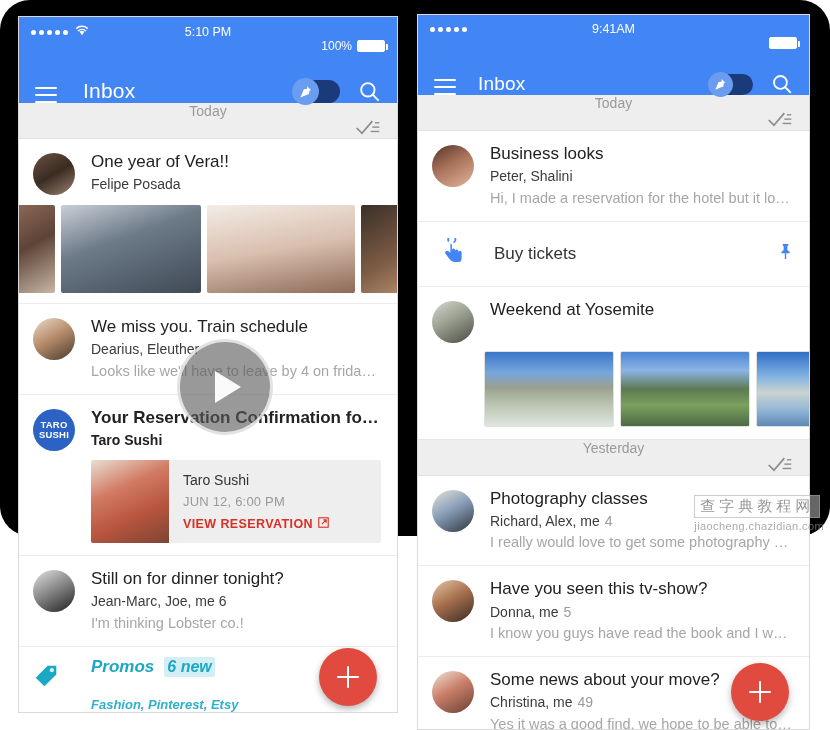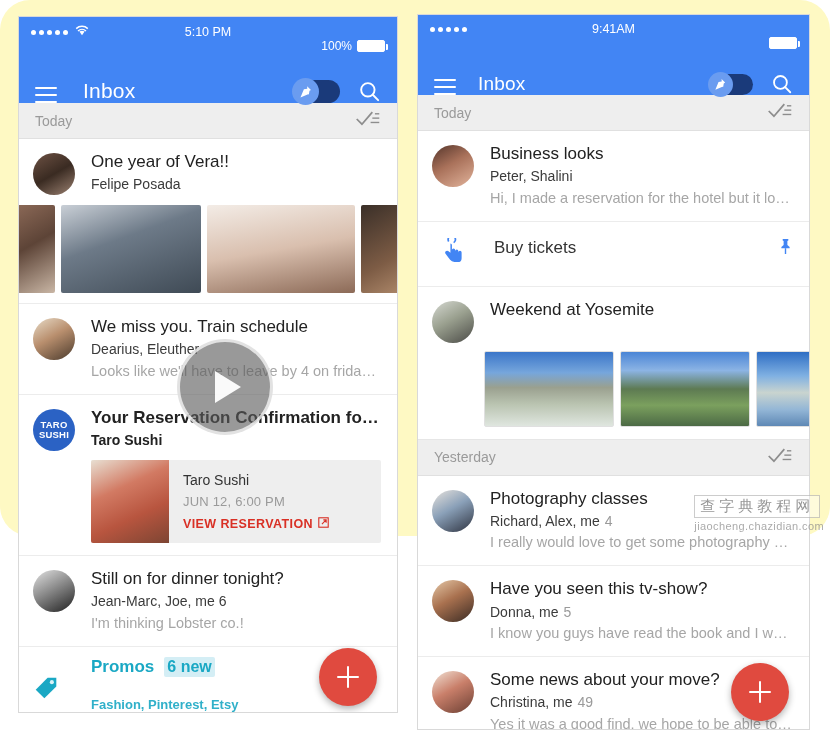--- a/index.html
+++ b/index.html
@@ -2,21 +2,21 @@
 <html><head>
 <meta charset="utf-8">
 <style>
   * { box-sizing: border-box; margin: 0; padding: 0; }
   html, body {
     width: 830px; height: 730px;
     background: #ffffff;
     font-family: "Liberation Sans", sans-serif;
     overflow: hidden;
   }
-  .stage { position: relative; width: 830px; height: 536px; background: #fef9c3; border-radius: 30px; }
+  .stage { position: relative; width: 830px; height: 536px; background: #000000; border-radius: 30px; }
 
   
   .phone {
     position: absolute;
     background: #ffffff;
     overflow: hidden;
     border: 1px solid #d9d9d9;
   }
   .phone.left  { left: 18px;  top: 16px; width: 380px; height: 697px; }
   .phone.right { left: 417px; top: 14px; width: 393px; height: 716px; }
@@ -87,20 +87,21 @@
 
   
   .section-hdr {
     background: #eeeeee;
     height: 36px;
     display: flex; align-items: center;
     padding: 0 16px;
     color: #9a9a9a;
     font-size: 14px;
     border-bottom: 1px solid #e0e0e0;
+    flex-direction: column;
   }
   .section-hdr .spacer { margin-left: auto; }
 
   
   .list { background: #fff; }
   .row {
     display: flex;
     padding: 12px 16px 12px 14px;
     border-bottom: 1px solid #ececec;
     position: relative;
@@ -135,28 +136,28 @@
     max-width: 324px;
   }
   .card-img { width: 78px; flex: 0 0 78px; background-size: cover; background-position: center; }
   .card-body { padding: 12px 14px; }
   .card-title { font-size: 14px; color: #333; margin-bottom: 6px; }
   .card-meta { font-size: 13px; color: #9a9a9a; letter-spacing: .2px; margin-bottom: 8px; }
   .card-cta { font-size: 12.5px; color: #d93025; font-weight: 700; letter-spacing: .4px; display:flex; align-items:center; gap:5px; cursor:pointer; }
 
   
   .action-row {
-    display:flex; align-items:flex-start; padding: 16px 16px 16px 22px;
+    display:flex; align-items:center; padding: 16px 16px 16px 22px;
     border-bottom: 1px solid #ececec;
   }
   .action-row .label { font-size: 17px; color: #333; margin-left: 28px; }
   .action-row .pin-end { margin-left: auto; }
 
   
-  .promos-row { display:flex; align-items:center; padding: 10px 16px 0 14px; }
+  .promos-row { display:flex; align-items:flex-start; padding: 10px 16px 0 14px; font-style: italic; }
   .promos-icon { width: 42px; flex: 0 0 42px; margin-right: 16px; display:flex; align-items:flex-start; padding-top: 6px; }
   .promos-title { font-size: 17px; font-weight: 700; color: #1aa8c4; display:flex; align-items:center; gap: 10px; }
   .promos-badge { background: #d4eef5; color: #1aa8c4; font-size: 16px; font-weight: 700; padding: 1px 3px; border-radius: 2px; }
   .promos-sub { font-size: 13px; font-weight:700; color:#1aa8c4; margin-top: 20px; opacity:.9; }
 
   
   .fab {
     position: absolute; width: 58px; height: 58px; border-radius: 50%;
     background: #e04a3f; box-shadow: 0 3px 7px rgba(0,0,0,.3);
     display:flex; align-items:center; justify-content:center; cursor:pointer; z-index: 8;

